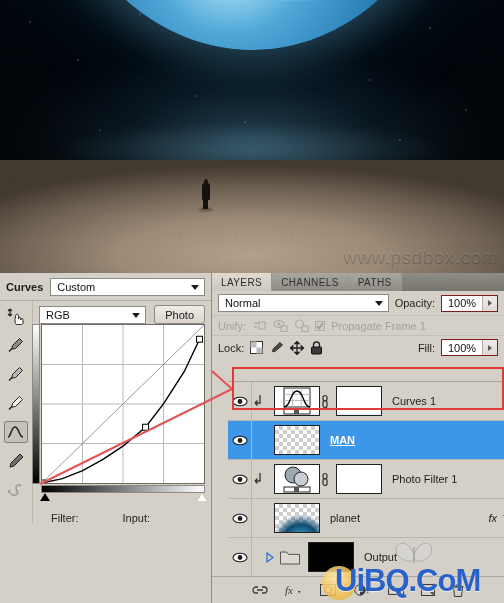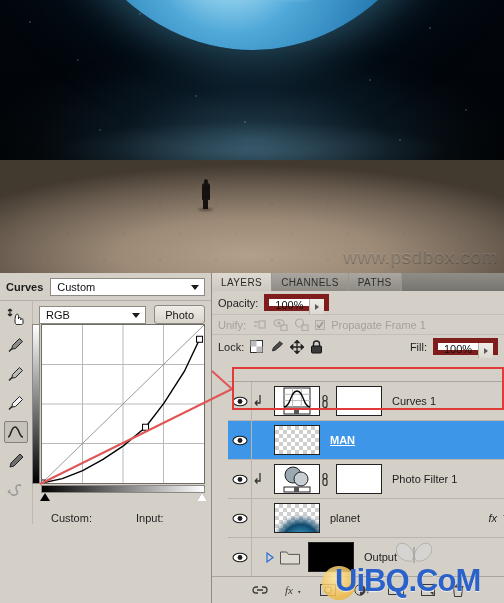--- a/index.html
+++ b/index.html
@@ -179,21 +179,21 @@
   #layers {
     position: absolute; left: 212px; top: 273px; width: 292px; height: 330px;
     background: #d4d0c8;
   }
   .lay-row {
     display:flex; align-items:center; gap:6px; padding: 3px 6px;
     font-size: 11px; color:#1e1e1e;
   }
   .blend-select { width: 118px; }
   .op-box {
-    display:flex; border:5px solid #7f1d1d; background:#fff; height:17px;
+    display:flex; align-items:center; border:1px solid #7f1d1d; background:#fff; height:17px;
   }
   .op-val { width:40px; text-align:center; font-size:11px; color:#111; }
   .op-arrow {
     width:15px; height:15px; border-left:1px solid #b5b1a9;
     background: linear-gradient(180deg,#efece7,#ddd9d1);
     display:flex; align-items:center; justify-content:center;
   }
   .op-arrow i {
     width:0;height:0;border-top:3px solid transparent;border-bottom:3px solid transparent;border-left:4px solid #5a5a5a;
   }
@@ -366,37 +366,41 @@
             </svg>
           </div>
           <div class="graph-hbar"></div>
           <div class="slider-row">
             <span class="sl-black"></span>
             <span class="sl-white"></span>
           </div>
         </div>
 
         <div class="io-row">
-          <span>Custom:</span>
+          <span>Filter:</span>
           <span>Input:</span>
         </div>
       </div>
     </div>
 
   </div>
 
   <div id="layers">
     <div class="tabbar">
       <div class="tab">LAYERS</div>
       <div class="tab inactive">CHANNELS</div>
       <div class="tab inactive">PATHS</div>
       <div class="tabbar-fill"></div>
     </div>
 
     <div class="lay-row">
+      <div class="select blend-select">
+        <span>Normal</span>
+        <span class="caret"></span>
+      </div>
       <span>Opacity:</span>
       <div class="op-box">
         <span class="op-val">100%</span>
         <span class="op-arrow">
             <i></i>
           </span>
       </div>
     </div>
 
     <div class="lay-row unify-row">

